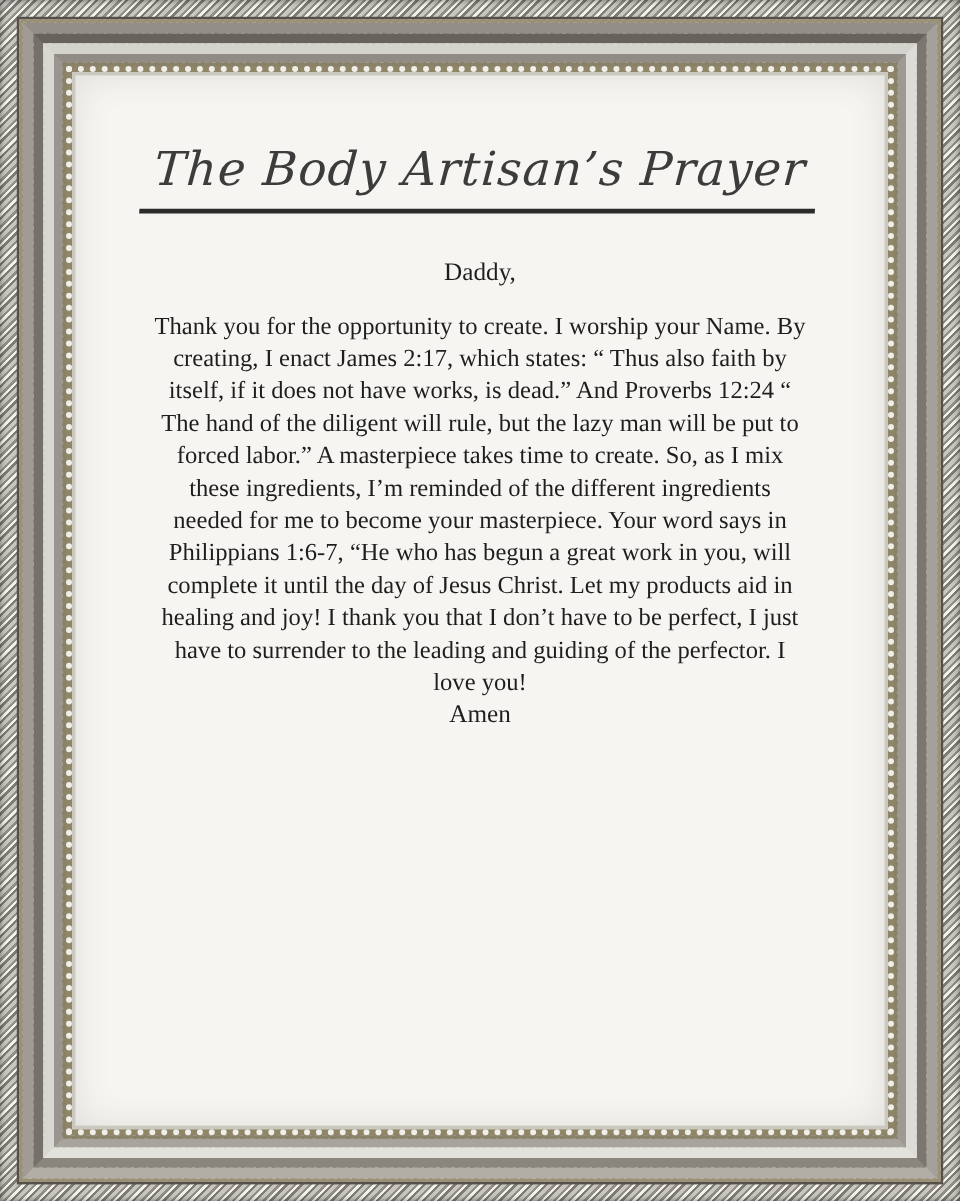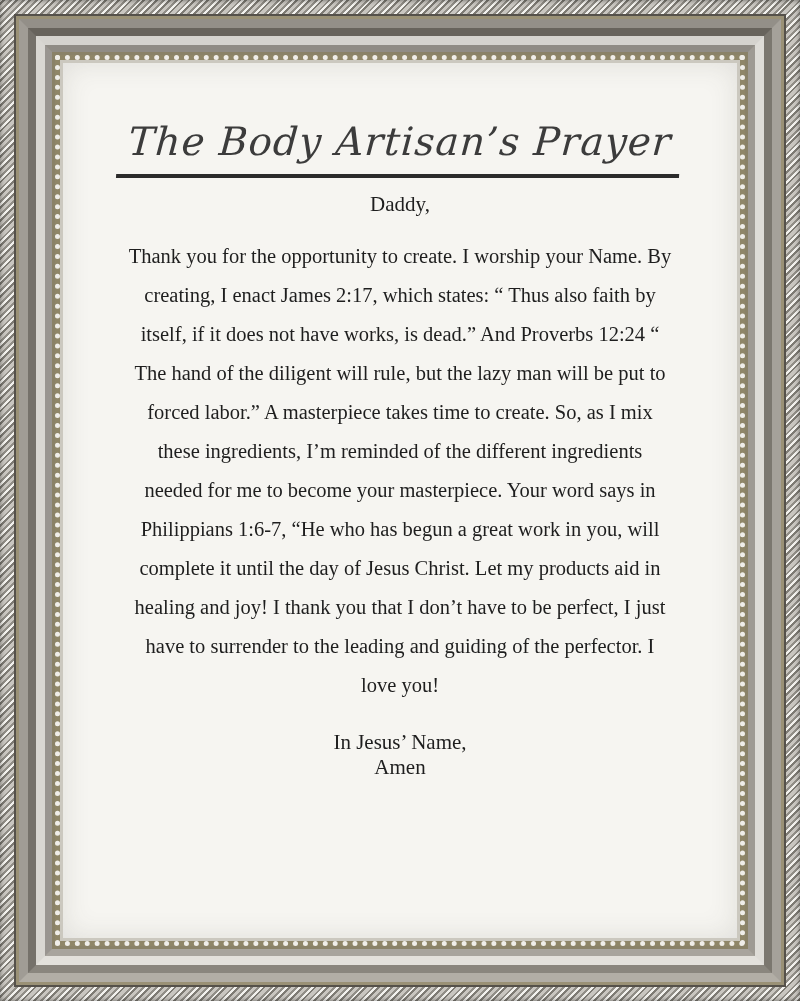--- a/index.html
+++ b/index.html
@@ -74,28 +74,28 @@
     font-style: italic;
     font-size: 39px;
     font-weight: 500;
     letter-spacing: 1px;
     color: #3c3c3c;
     padding: 0 10px 10px 10px;
     border-bottom: 4px solid #2b2b2b;
     transform: skewX(-4deg);
   }
   .salutation {
-    margin-top: 14px;
+    margin-top: 36px;
     font-size: 21px;
   }
   .prayer-body {
     width: 545px;
     margin: 20px auto 0 auto;
     font-size: 20.5px;
-    line-height: 39px;
+    line-height: 27px;
     text-align: center;
   }
   .closing-line {
     margin-top: 25px;
     font-size: 21px;
   }
   .signoff {
     font-size: 21px;
   }
 </style>
@@ -112,21 +112,20 @@
               <div class="ring ring4">
                 <div class="frame-tanline-inner">
                   <div class="frame-bead">
 
                     <div class="paper">
                       <div class="title-wrap">
                         <span class="prayer-title">The Body Artisan’s Prayer</span>
                       </div>
                       <div class="salutation">Daddy,</div>
                       <div class="prayer-body">Thank you for the opportunity to create. I worship your Name. By creating, I enact James 2:17, which states: “ Thus also faith by itself, if it does not have works, is dead.” And Proverbs 12:24 “ The hand of the diligent will rule, but the lazy man will be put to forced labor.” A masterpiece takes time to create. So, as I mix these ingredients, I’m reminded of the different ingredients needed for me to become your masterpiece. Your word says in Philippians 1:6-7, “He who has begun a great work in you, will complete it until the day of Jesus Christ. Let my products aid in healing and joy! I thank you that I don’t have to be perfect, I just have to surrender to the leading and guiding of the perfector. I love you!</div>
-                      <div class="closing-line">In Jesus’ Name,</div>
                       <div class="signoff">Amen</div>
                     </div>
 
                   </div>
                 </div>
               </div>
             </div>
           </div>
         </div>
       </div>

